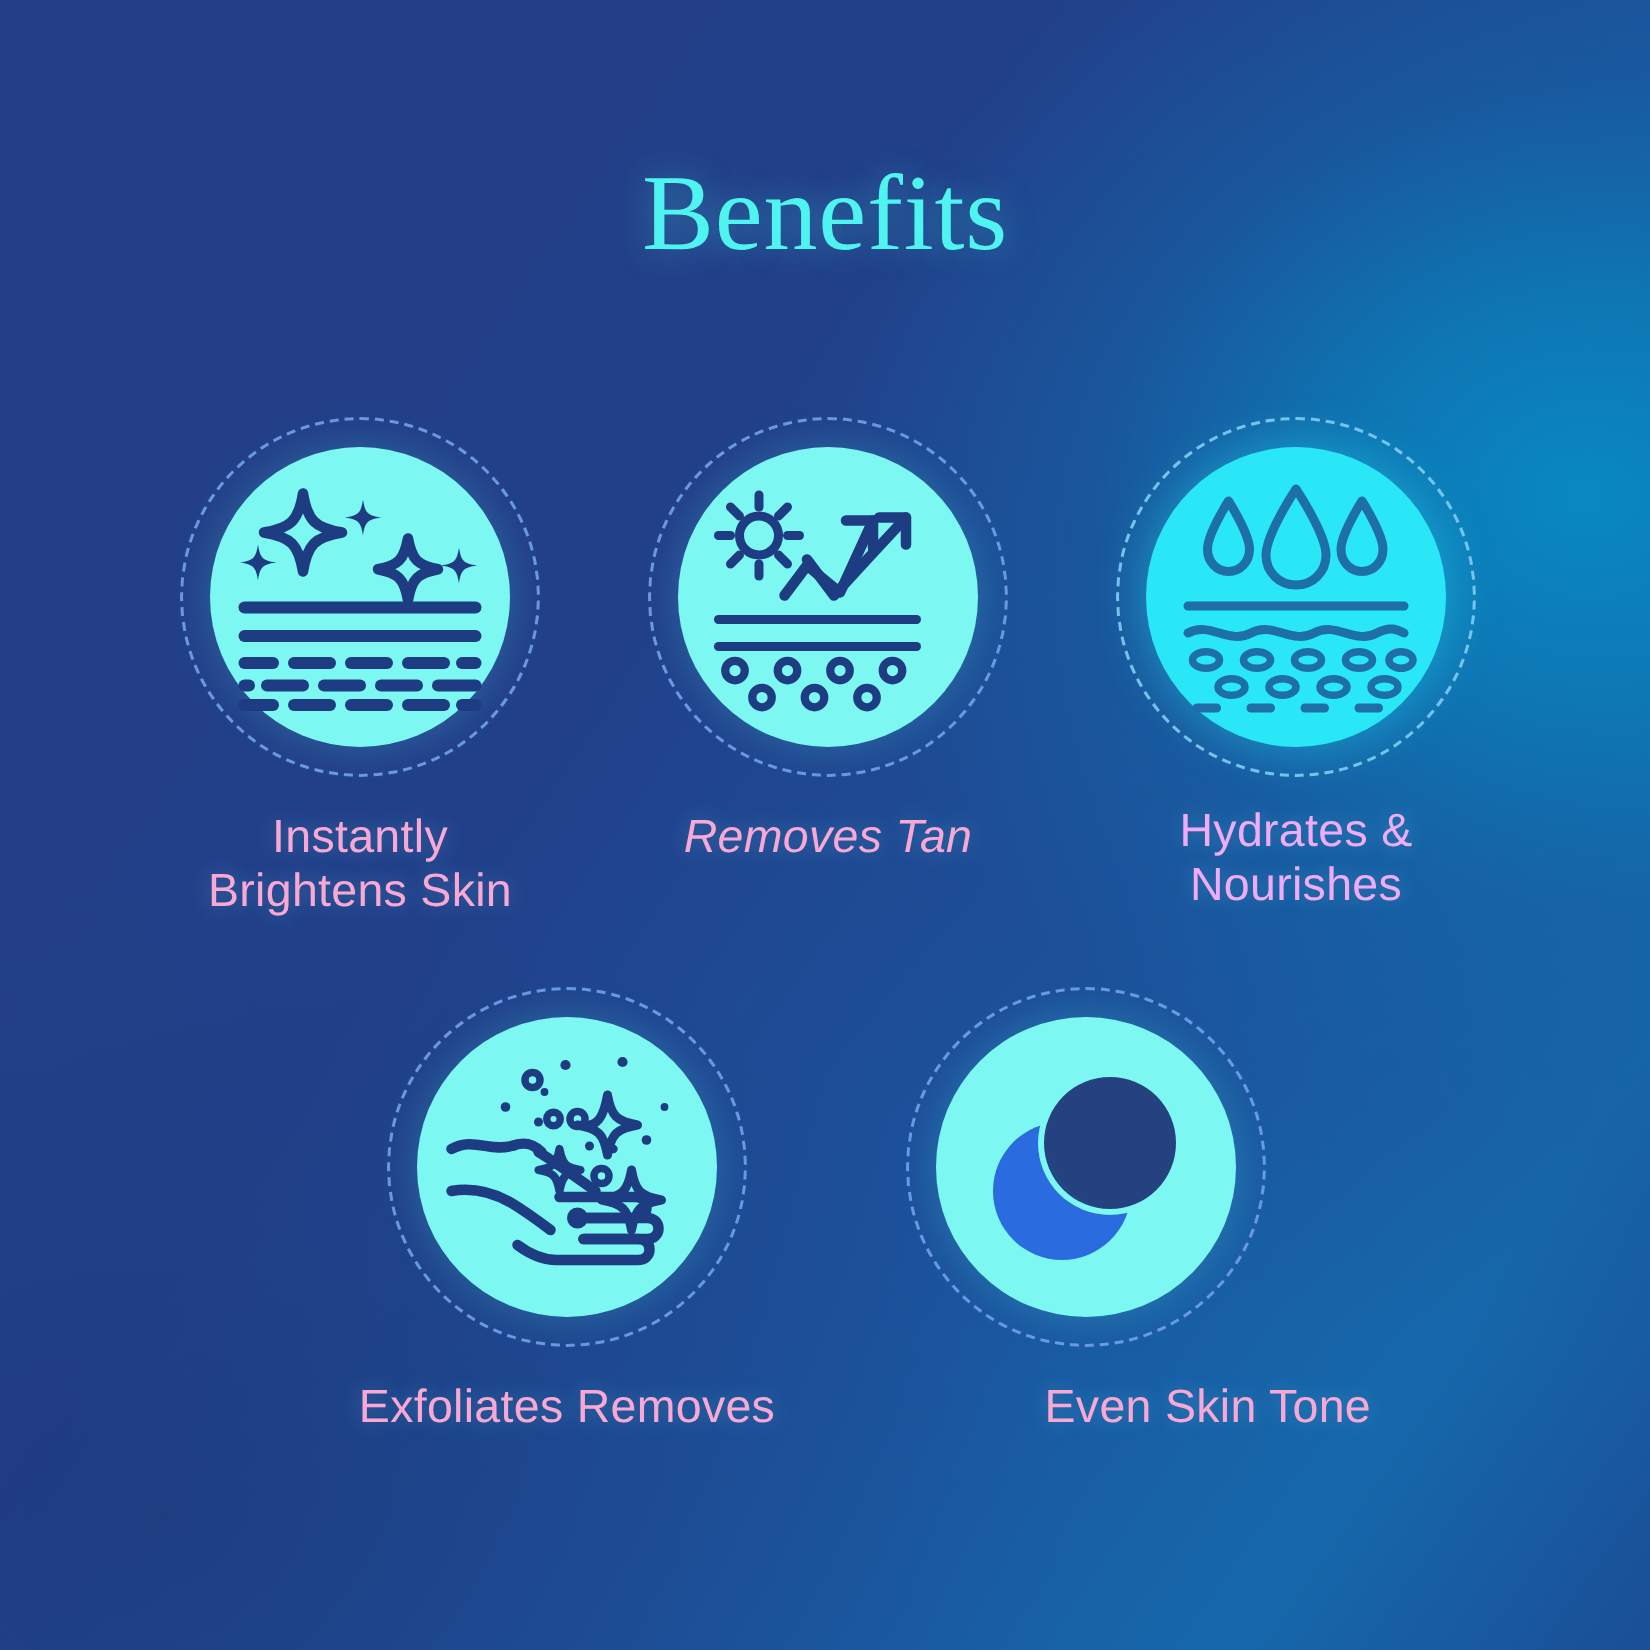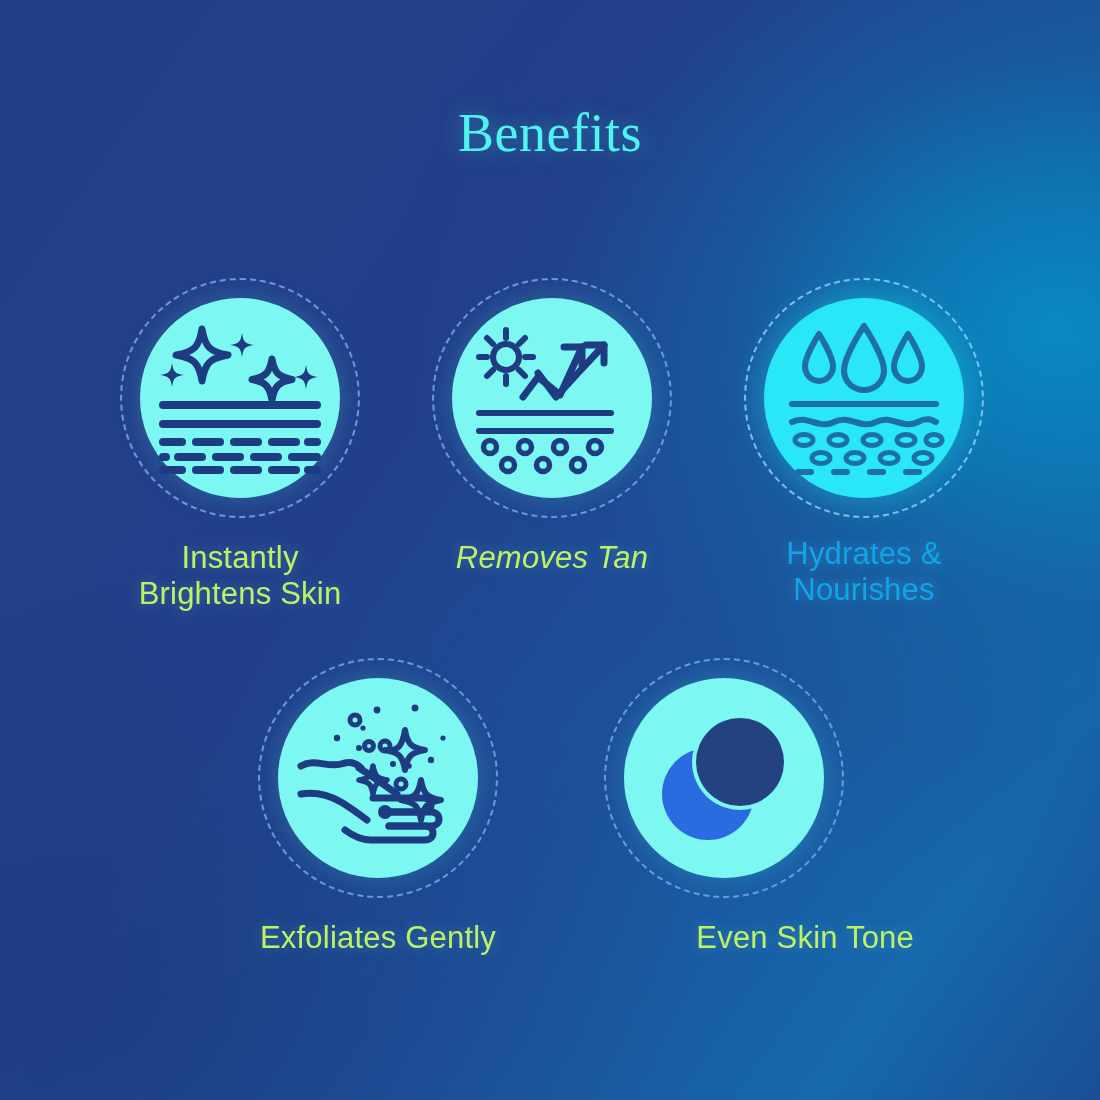--- a/index.html
+++ b/index.html
@@ -39,21 +39,21 @@
   }
 
   #page { position:absolute; inset:0; }
 
   
   .title {
     position:absolute;
     top:106px; left:0; right:0;
     text-align:center;
     font-family:"Liberation Serif", serif;
-    font-size:54px;
+    font-size:72px;
     font-weight:400;
     letter-spacing:0.5px;
     color:#4ff3ef;
     text-shadow:0 0 22px rgba(79,243,239,0.35);
     line-height:1;
   }
 
   
   .item { position:absolute; }
 
@@ -71,29 +71,29 @@
     display:flex; align-items:center; justify-content:center;
     box-shadow:0 0 26px rgba(90,235,240,0.22);
   }
   .disc.vivid { background:#2ae7f7; box-shadow:0 0 34px rgba(42,231,247,0.42); }
 
   .disc svg { display:block; overflow:visible; }
 
   .caption {
     position:absolute;
     text-align:center;
-    color:#bef264;
+    color:#f9a8d4;
     font-size:31px;
     line-height:1.16;
     letter-spacing:0.2px;
     font-weight:400;
     white-space:pre-line;
     text-shadow:0 0 14px rgba(120,230,250,0.30);
   }
-  .caption.bright { color:#0ea5e9; }
+  .caption.bright { color:#f0abfc; }
 </style>
 </head>
 <body>
 
 <div id="bg-base"></div>
 <div id="bg-glow"></div>
 <div id="bg-glow2"></div>
 
 <div id="page">
 
@@ -263,21 +263,21 @@
           <circle cx="118" cy="6" r="3.4"></circle>
           <circle cx="46" cy="62" r="3"></circle>
           <circle cx="96" cy="62" r="3"></circle>
           <circle cx="134" cy="58" r="3.2"></circle>
           <circle cx="112" cy="64" r="2.8"></circle>
           <circle cx="66" cy="26" r="2.6"></circle>
           <circle cx="146" cy="36" r="2.6"></circle>
         </g>
       </svg>
     </div>
-    <div class="caption" style="left:-70px; top:262px; width:380px;">Exfoliates Gently</div>
+    <div class="caption" style="left:-70px; top:262px; width:380px;">Exfoliates Removes</div>
   </div>
 
   <div class="item" style="left:604px; top:658px; width:240px; height:240px;">
     <div class="ring" style="left:0; top:0; width:240px; height:240px;"></div>
     <div class="disc" style="left:20px; top:20px; width:200px; height:200px;">
       <svg width="140" height="140" viewBox="0 0 140 140">
 
         <circle cx="54" cy="86" r="46" fill="#2b6be0"></circle>
 
         <circle cx="86" cy="54" r="48" fill="#7df7f2"></circle>

